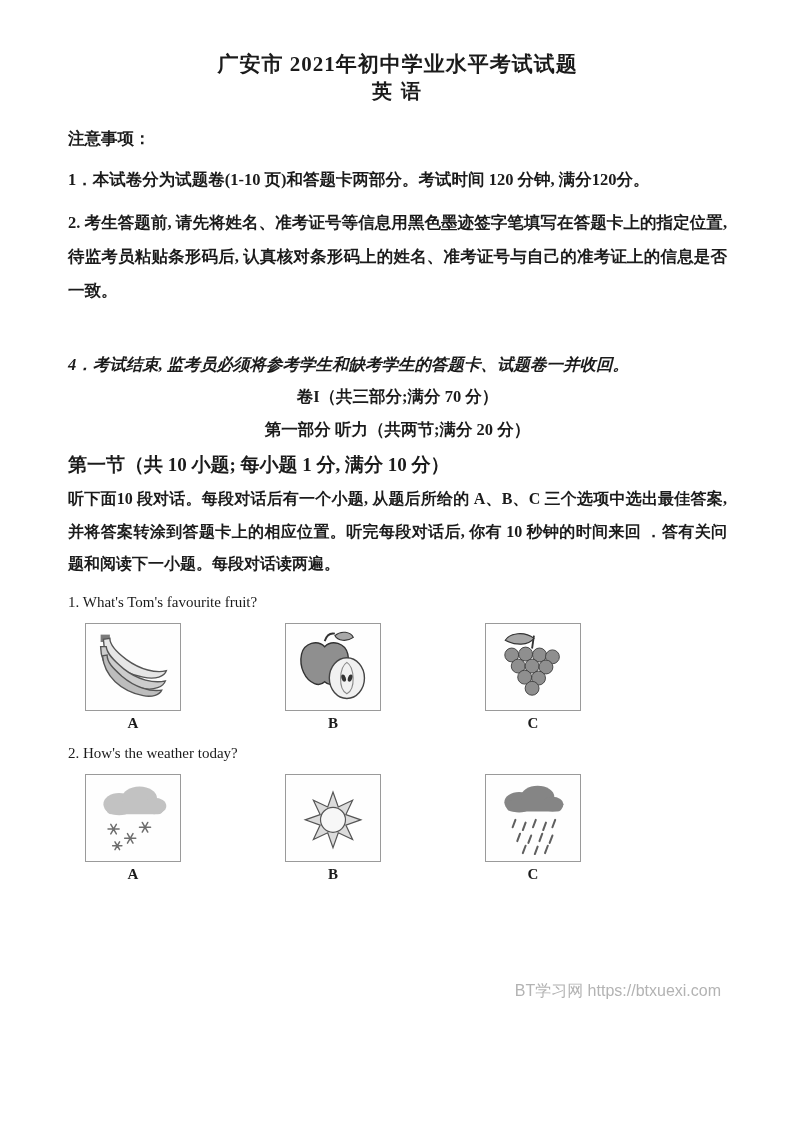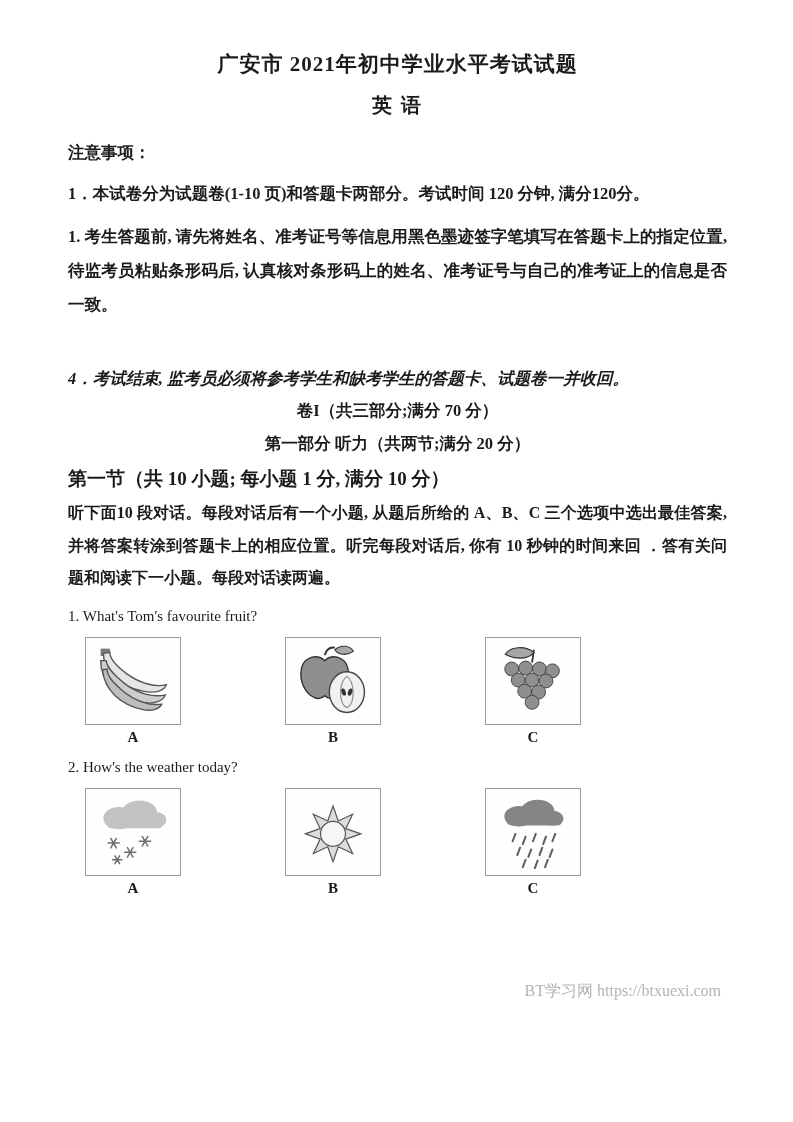--- a/index.html
+++ b/index.html
@@ -18,21 +18,20 @@
   .doc-title {
     text-align: center;
     font-size: 21px;
     font-weight: bold;
     letter-spacing: 1px;
   }
   .doc-subject {
     text-align: center;
     font-size: 20px;
     font-weight: bold;
-    margin-top: 14px;
     letter-spacing: 2px;
   }
   .notice-heading {
     font-size: 16.5px;
     font-weight: bold;
     margin-top: 18px;
     line-height: 1.9;
   }
   .notice-item {
     font-size: 16.5px;
@@ -84,34 +83,34 @@
     font-size: 15px;
     font-weight: 600;
     margin-top: 4px;
   }
   .watermark {
     position: absolute;
     right: 72px;
     bottom: 26px;
     color: #b3b3b3;
     font-size: 16px;
-    font-family: Liberation Serif, serif;
+    font-family: Liberation Sans, sans-serif;
   }
 </style>
 </head>
 <body>
 
 <div class="page">
 
   <h1 class="doc-title">广安市 2021年初中学业水平考试试题</h1>
   <h2 class="doc-subject">英 语</h2>
 
   <div class="notice-heading">注意事项：</div>
   <p class="notice-item">1．本试卷分为试题卷(1-10 页)和答题卡两部分。考试时间 120 分钟, 满分120分。</p>
-  <p class="notice-item">1. 考生答题前, 请先将姓名、准考证号等信息用黑色墨迹签字笔填写在答题卡上的指定位置, 待监考员粘贴条形码后, 认真核对条形码上的姓名、准考证号与自己的准考证上的信息是否一致。</p>
+  <p class="notice-item">2. 考生答题前, 请先将姓名、准考证号等信息用黑色墨迹签字笔填写在答题卡上的指定位置, 待监考员粘贴条形码后, 认真核对条形码上的姓名、准考证号与自己的准考证上的信息是否一致。</p>
   <p class="notice-item gap-top">4．考试结束, 监考员必须将参考学生和缺考学生的答题卡、试题卷一并收回。</p>
 
   <div class="center-line">卷I（共三部分;满分 70 分）</div>
   <div class="center-line">第一部分 听力（共两节;满分 20 分）</div>
   <div class="left-bold">第一节（共 10 小题; 每小题 1 分, 满分 10 分）</div>
   <p class="instructions">听下面10 段对话。每段对话后有一个小题, 从题后所给的 A、B、C 三个选项中选出最佳答案, 并将答案转涂到答题卡上的相应位置。听完每段对话后, 你有 10 秒钟的时间来回 ．答有关问题和阅读下一小题。每段对话读两遍。</p>
 
   <p class="question-text">1. What's Tom's favourite fruit?</p>
   <div class="options-row">
 

